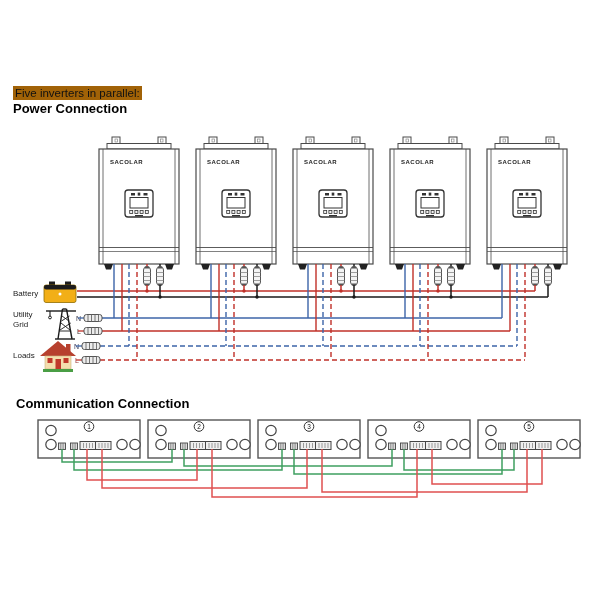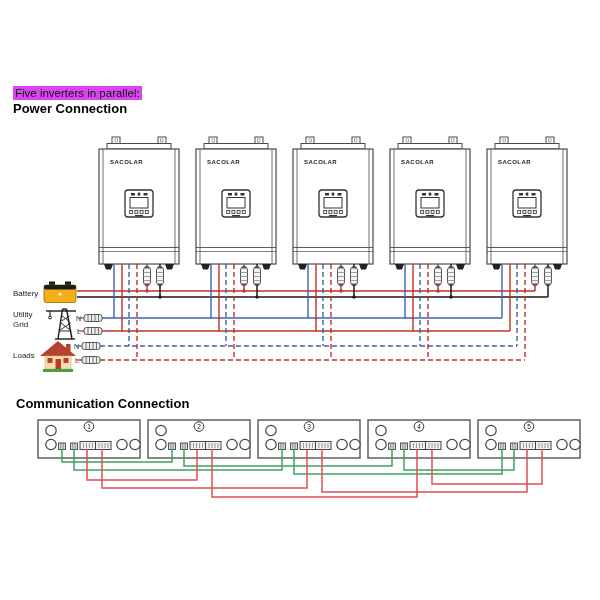--- a/index.html
+++ b/index.html
@@ -1,20 +1,20 @@
 <!DOCTYPE html>
 <html><head>
 <meta charset="utf-8">
 <style>
   html,body{margin:0;padding:0;background:#fff;}
   body{width:600px;height:600px;position:relative;overflow:hidden;
        font-family:"Liberation Sans","DejaVu Sans",sans-serif;}
   .stage{position:absolute;inset:0;}
   .subtitle{position:absolute;left:13px;top:86px;font-size:11.5px;color:#111;
-            background:#d946ef;padding:0 2px;line-height:14px;}
+            background:#a16207;padding:0 2px;line-height:14px;}
   .section-title{position:absolute;font-size:13px;font-weight:bold;color:#000;}
   .section-title.power{left:13px;top:101px;}
   .section-title.comm{left:16px;top:387px;margin-top:9px;}
   svg{position:absolute;left:0;top:0;}
 </style>
 </head>
 <body>
 
 <div class="stage">
   <div class="subtitle">Five inverters in parallel:</div>

